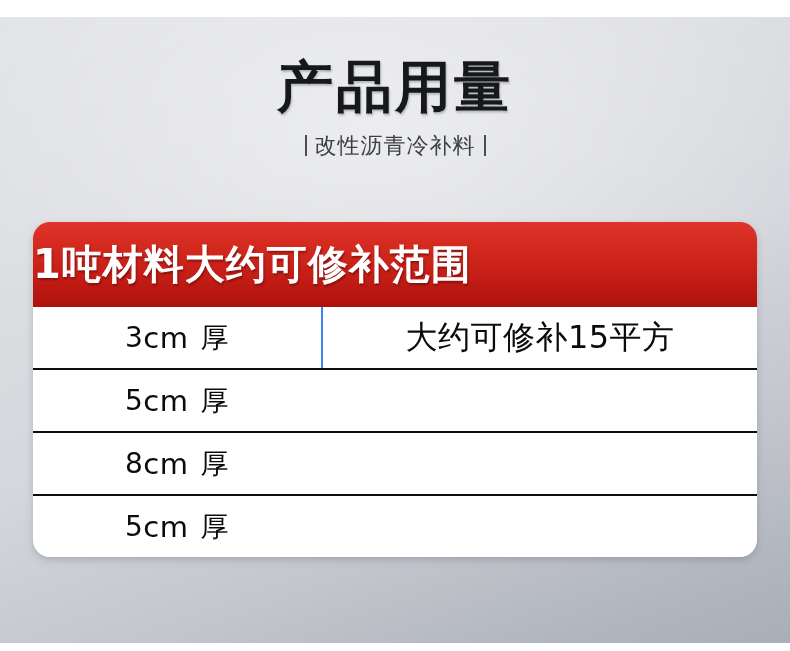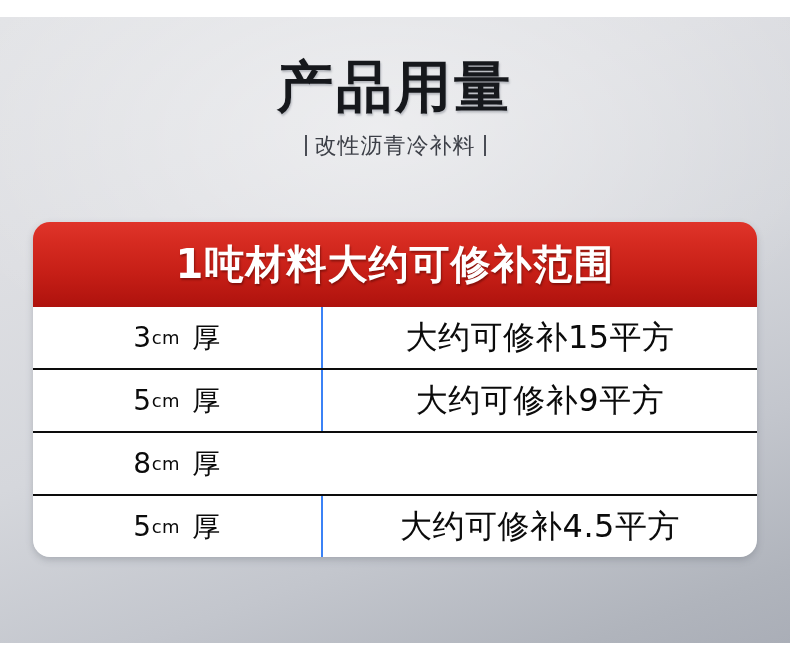--- a/index.html
+++ b/index.html
@@ -103,21 +103,20 @@
     border-radius: 17px;
     box-shadow: 0 3px 7px rgba(90,95,105,0.30);
   }
 
   .table-header {
     height: 85px;
     border-radius: 17px 17px 0 0;
     background: linear-gradient(to bottom, #e0342a 0%, #d52a20 26%, #c51e16 62%, #ae120d 100%);
     display: flex;
     align-items: center;
-    justify-content: center;
     overflow: hidden;
   }
   .table-header-text {
     font-family: "DejaVu Sans", "Liberation Sans", sans-serif;
     font-size: 40px;
     font-weight: 700;
     color: #ffffff;
     letter-spacing: 1px;
     text-shadow: 1px 2px 2px rgba(90,10,5,0.55);
     white-space: nowrap;
@@ -148,21 +147,21 @@
     white-space: nowrap;
   }
   .cell-thickness {
     width: 288px;
     flex: 0 0 288px;
     font-size: 28px;
     font-weight: 400;
     letter-spacing: 0.5px;
   }
   .cell-thickness .unit {
-    font-size: 18px;
+    font-size: 29px;
   }
   .cell-thickness .gap {
     display: inline-block;
     width: 12px;
   }
   .cell-coverage {
     flex: 1 1 auto;
     font-size: 32px;
     font-weight: 400;
     letter-spacing: 0.5px;
@@ -205,38 +204,36 @@
         <div class="cell cell-coverage">大约可修补15平方</div>
       </div>
 
       <div class="trow">
         <div class="cell cell-thickness">
           <span>5</span>
             <span class="unit">cm</span>
             <span class="gap"></span>
             <span>厚</span>
         </div>
-        <div class="cell cell-coverage">大约可修补9平方</div>
       </div>
 
       <div class="trow">
         <div class="cell cell-thickness">
           <span>8</span>
             <span class="unit">cm</span>
             <span class="gap"></span>
             <span>厚</span>
         </div>
       </div>
 
       <div class="trow">
         <div class="cell cell-thickness">
           <span>5</span>
             <span class="unit">cm</span>
             <span class="gap"></span>
             <span>厚</span>
         </div>
-        <div class="cell cell-coverage">大约可修补4.5平方</div>
       </div>
 
     </div>
   </div>
 
 </div>
 
 </body></html>

